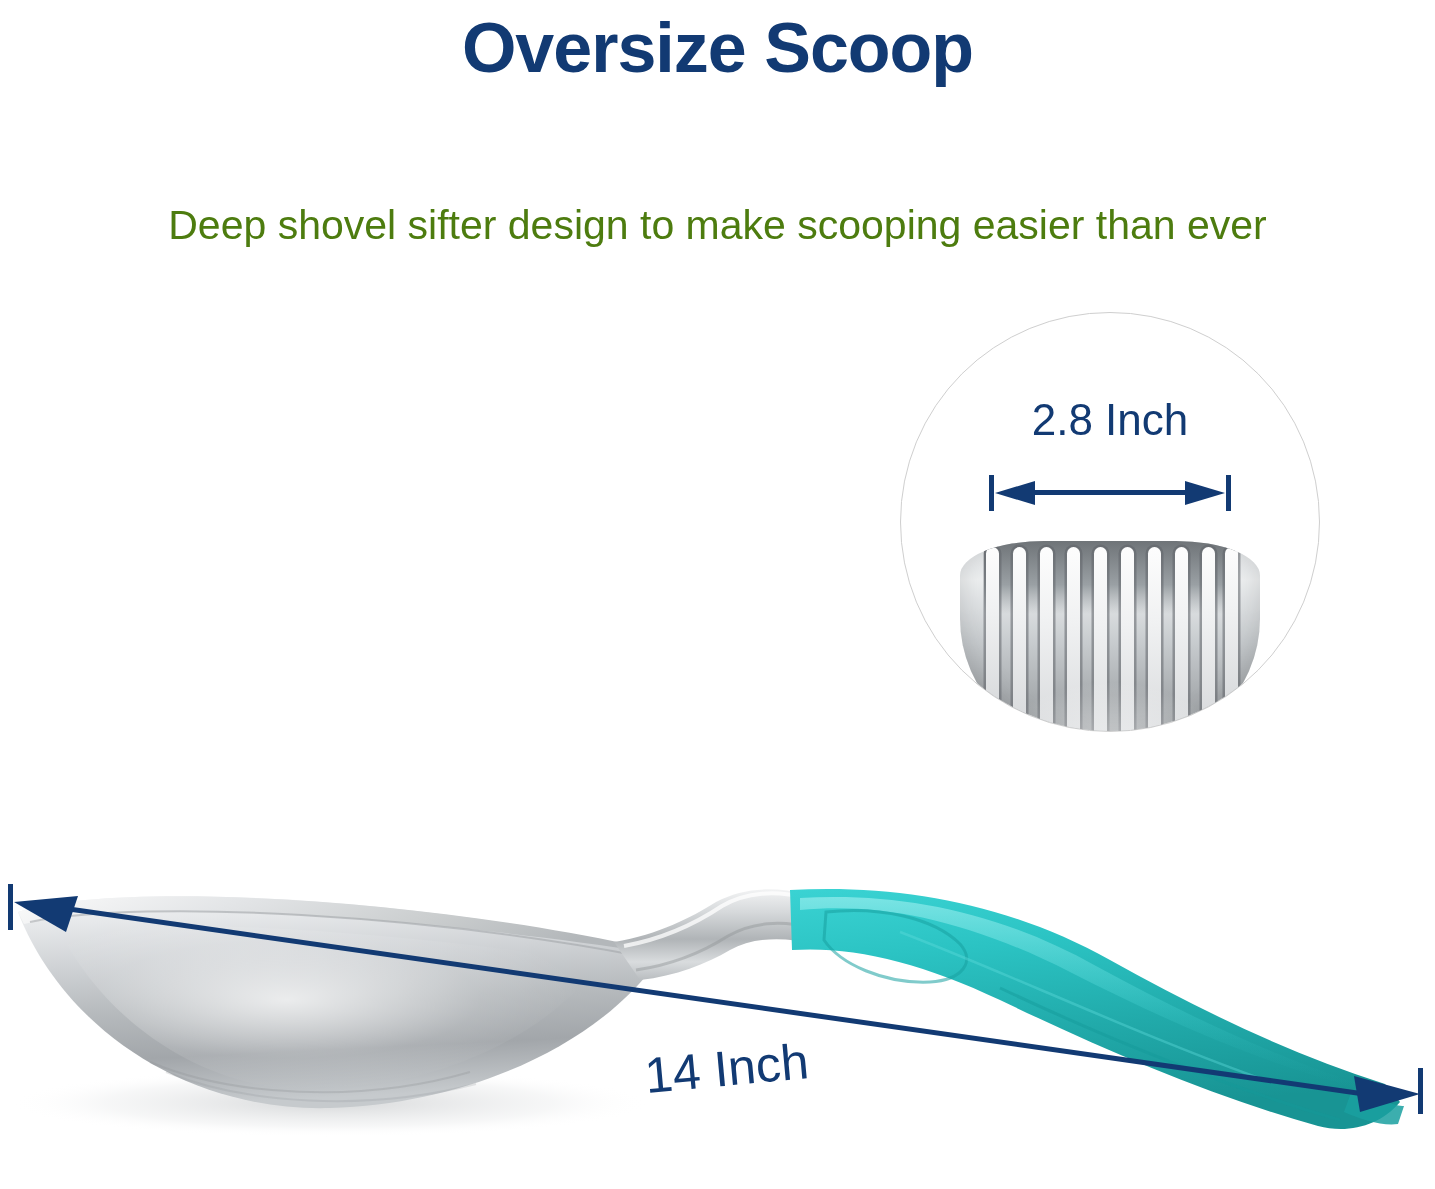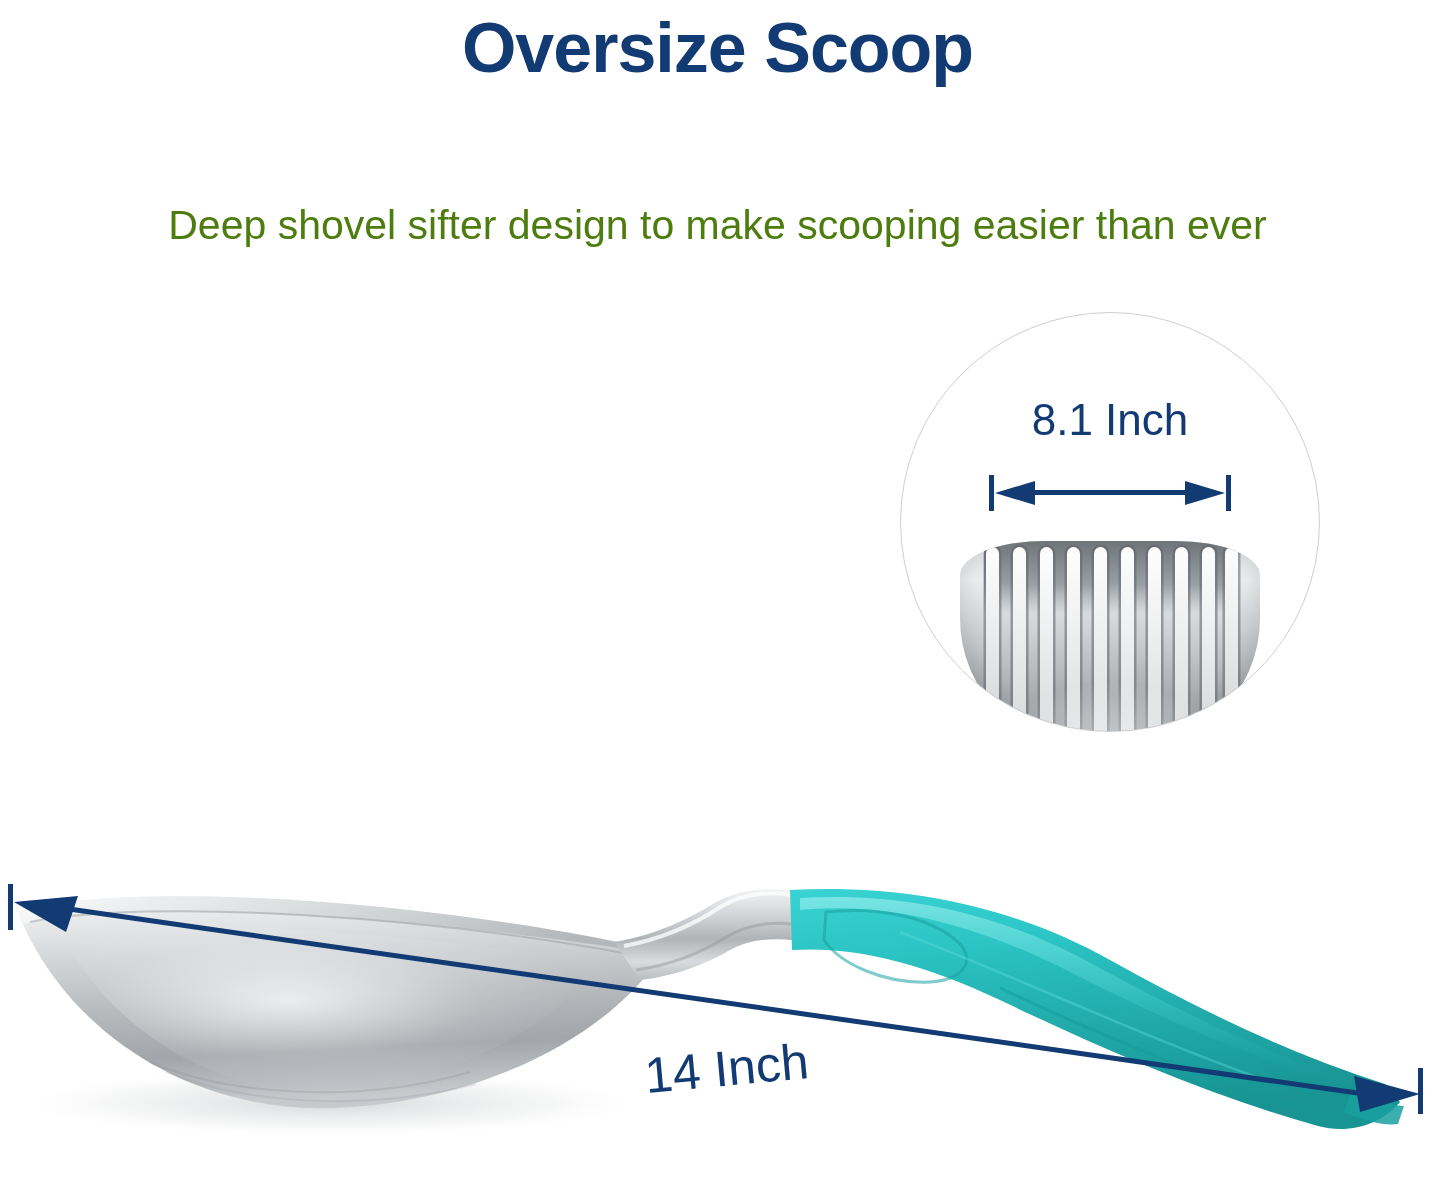--- a/index.html
+++ b/index.html
@@ -217,21 +217,21 @@
 
 <div id="page">
 
   <div class="headline">Oversize Scoop</div>
 
   <div class="subhead">Deep shovel sifter design to make scooping easier than ever</div>
 
 
   <div class="callout" id="callout-right">
 
-    <div class="callout-label" id="label-width">8.1 Inch</div>
+    <div class="callout-label" id="label-width">2.8 Inch</div>
 
     <svg class="dim-row" viewBox="0 0 242 40">
       <rect x="0" y="2" width="5" height="36" fill="#123A73"></rect>
       <rect x="237" y="2" width="5" height="36" fill="#123A73"></rect>
       <rect x="20" y="17" width="202" height="5" fill="#123A73"></rect>
       <polygon points="6,20 46,8 46,32" fill="#123A73"></polygon>
       <polygon points="236,20 196,8 196,32" fill="#123A73"></polygon>
     </svg>
 
     <div class="sifter">

